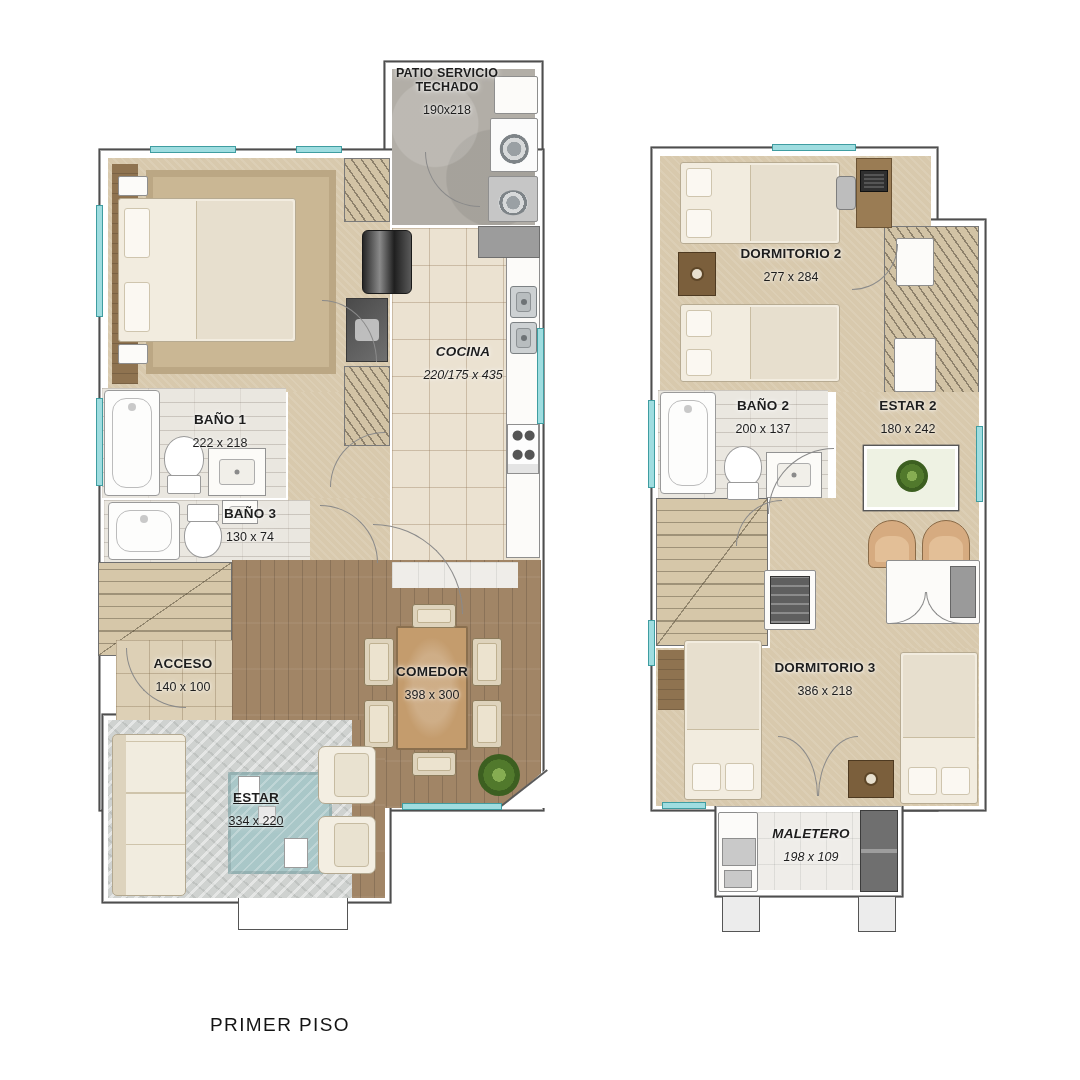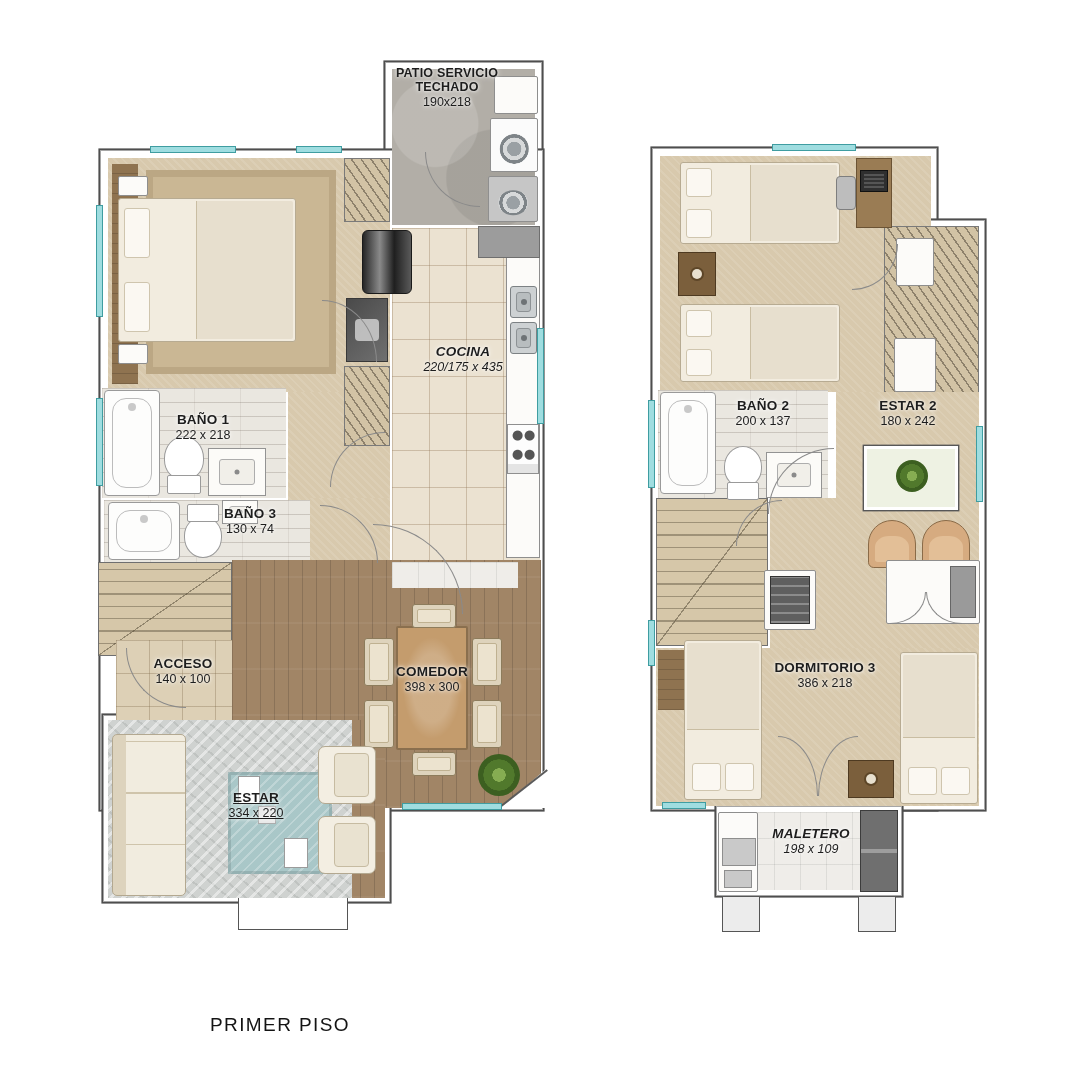--- a/index.html
+++ b/index.html
@@ -73,21 +73,21 @@
   .win{background:#9fdde0;border:1px solid #3f9da1;}
   .arc{background:transparent;border:none;}
   .qtl{border-top:1.4px solid #8a8a8a;border-left:1.4px solid #8a8a8a;border-radius:100% 0 0 0;}
   .qtr{border-top:1.4px solid #8a8a8a;border-right:1.4px solid #8a8a8a;border-radius:0 100% 0 0;}
   .qbl{border-bottom:1.4px solid #8a8a8a;border-left:1.4px solid #8a8a8a;border-radius:0 0 0 100%;}
   .qbr{border-bottom:1.4px solid #8a8a8a;border-right:1.4px solid #8a8a8a;border-radius:0 0 100% 0;}
   
   .rl{text-align:center;z-index:9;color:#1d1d1d;text-shadow:0 0 3px rgba(255,255,255,.95),0 0 6px rgba(255,255,255,.8);}
   .rl div{position:static;}
   .rl .nm{font-weight:700;font-size:13.5px;line-height:1.12;letter-spacing:.2px;text-transform:uppercase;}
-  .rl .dm{font-size:12.5px;margin-top:1px;}
+  .rl .dm{font-size:12.5px;margin-top:9px;}
   .rl.sm .nm{font-size:12.5px;}
   .cap{width:300px;text-align:center;font-size:19px;letter-spacing:1.4px;color:#141414;z-index:9;}
   .leg{background:#ececec;border:1.5px solid #555;}
   .bayw{background:#fff;border:1.6px solid #555;}
   .diag{width:60px;height:2px;background:#5a5a5a;transform:rotate(-38deg);transform-origin:left center;}
   .tri{background:#fff;clip-path:polygon(100% 0,100% 100%,0 100%);}
   
   .s-patio{left:385px;top:62px;width:157px;height:170px;}
   .s-main1{left:100px;top:150px;width:443px;height:660px;}
   .s-estar{left:103px;top:715px;width:287px;height:187px;}
@@ -208,21 +208,21 @@
   .w12{left:662px;top:802px;width:44px;height:7px;}
   .a7{left:768px;top:448px;width:66px;height:66px;}
   .a8{left:852px;top:244px;width:46px;height:46px;}
   .a9{left:736px;top:500px;width:46px;height:46px;}
   .a10{left:778px;top:736px;width:40px;height:60px;}
   .a11{left:818px;top:736px;width:40px;height:60px;}
   
   .l-patio{left:388px;top:66px;width:118px;}
   .l-dorm1{left:152px;top:254px;width:160px;}
   .l-cocina{left:404px;top:344px;width:118px;font-style:italic;}
-  .l-bano1{left:147px;top:412px;width:112px;}
+  .l-bano1{left:164px;top:412px;width:112px;}
   .l-bano3{left:198px;top:506px;width:104px;}
   .l-acceso{left:124px;top:656px;width:118px;}
   .l-comedor{left:370px;top:664px;width:124px;}
   .l-estar{left:198px;top:790px;width:116px;text-decoration:underline;}
   .l-dorm2{left:710px;top:246px;width:162px;}
   .l-bano2{left:704px;top:398px;width:118px;}
   .l-estar2{left:850px;top:398px;width:116px;}
   .l-dorm3{left:742px;top:660px;width:166px;}
   .l-malet{left:748px;top:826px;width:126px;font-style:italic;}
   .cap1{left:130px;top:1014px;}
@@ -393,20 +393,24 @@
     <div class="dm">140 x 100</div>
   </div>
   <div class="rl l-comedor">
     <div class="nm">COMEDOR</div>
     <div class="dm">398 x 300</div>
   </div>
   <div class="rl l-estar">
     <div class="nm">ESTAR</div>
     <div class="dm">334 x 220</div>
   </div>
+  <div class="rl l-dorm2">
+    <div class="nm">DORMITORIO 2</div>
+    <div class="dm">277 x 284</div>
+  </div>
   <div class="rl l-bano2">
     <div class="nm">BAÑO 2</div>
     <div class="dm">200 x 137</div>
   </div>
   <div class="rl l-estar2">
     <div class="nm">ESTAR 2</div>
     <div class="dm">180 x 242</div>
   </div>
   <div class="rl l-dorm3">
     <div class="nm">DORMITORIO 3</div>

